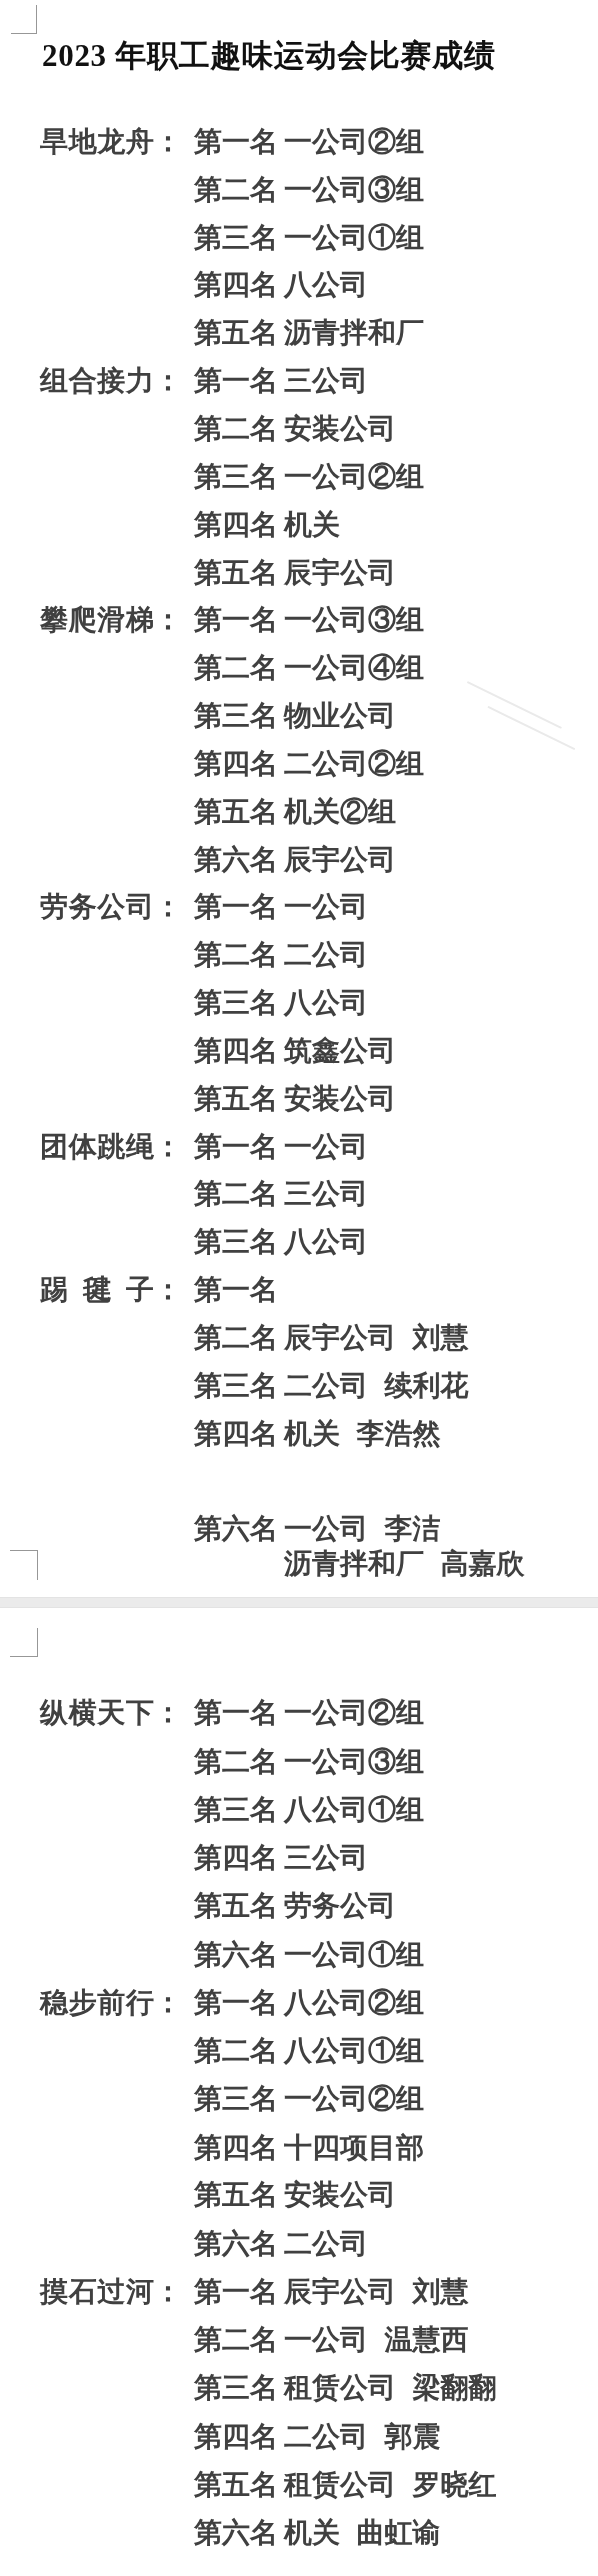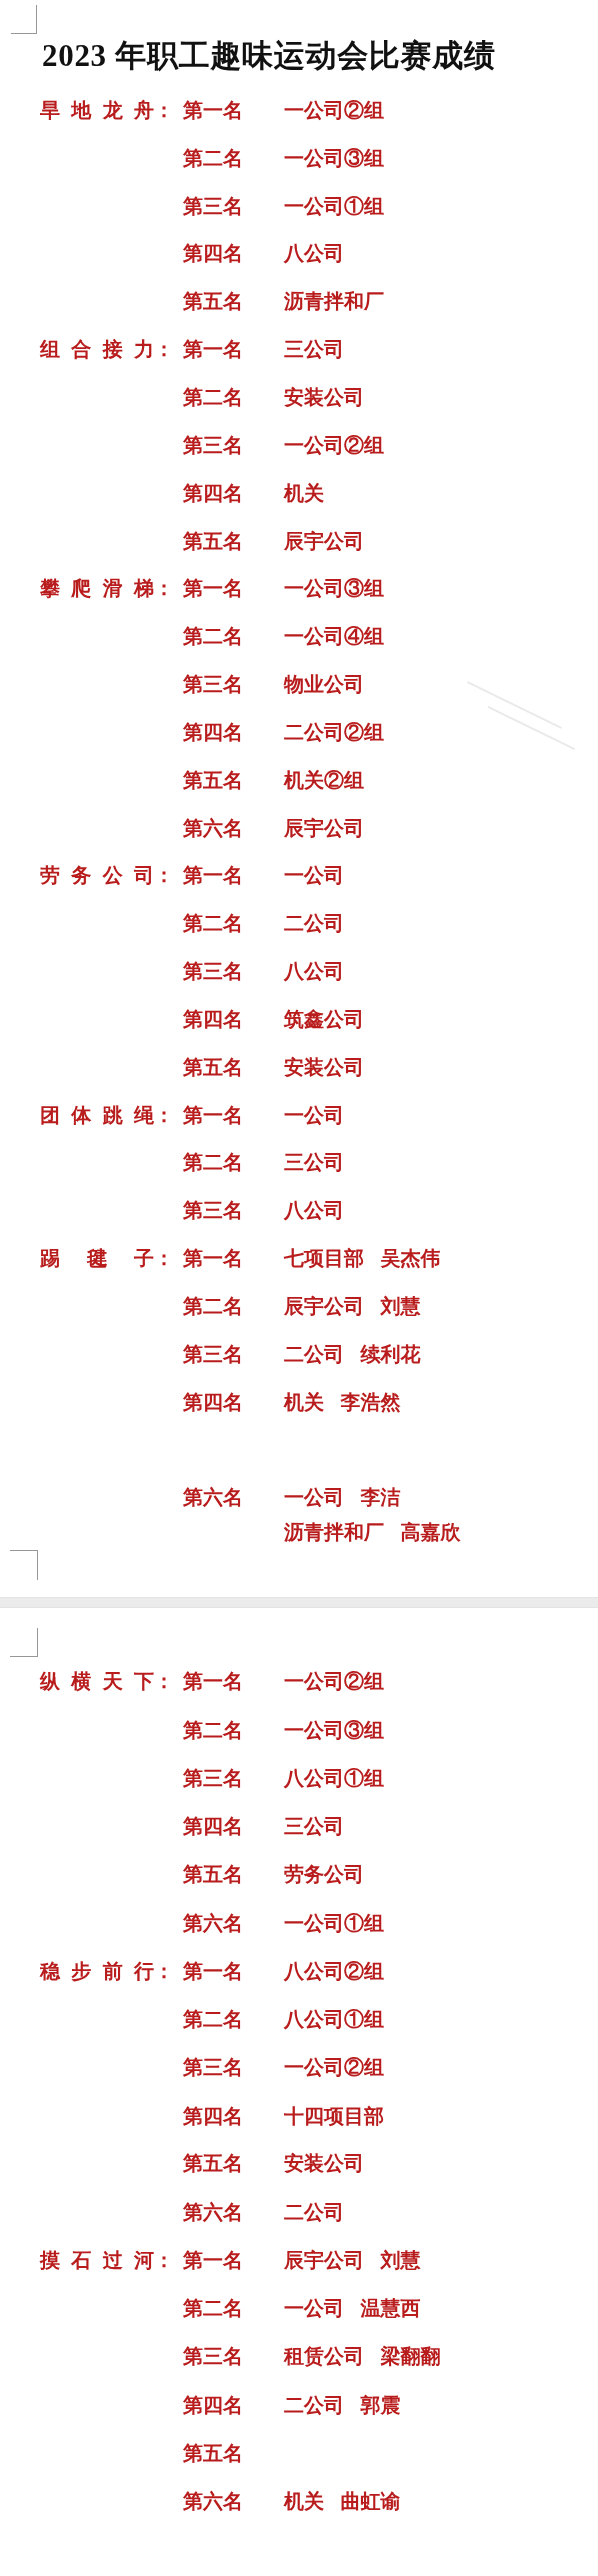--- a/index.html
+++ b/index.html
@@ -9,30 +9,30 @@
     overflow:hidden;color:#141414;
   }
   .doc-title{
     position:absolute;left:42px;top:37px;
     font-size:31px;font-weight:700;line-height:37px;
     letter-spacing:0.7px;white-space:nowrap;color:#111;
   }
   .rows{position:absolute;left:0;top:0;width:598px;}
   .row{
     position:absolute;left:0;width:598px;height:31px;
-    font-size:20px;font-weight:700;line-height:31px;white-space:nowrap;color:#b91c1c;
+    font-size:28px;font-weight:700;line-height:31px;white-space:nowrap;color:#404040;margin-top:31px;
   }
   .sec{position:absolute;left:40px;top:0;}
   .sec-name{
     display:inline-block;width:114px;
     text-align:justify;text-align-last:justify;
     vertical-align:top;
   }
   .sec-colon{display:inline-block;vertical-align:top;}
-  .rank{position:absolute;left:183px;top:0;text-align:center;}
+  .rank{position:absolute;left:194px;top:0;text-align:center;}
   .team{position:absolute;left:284px;top:0;}
   .person{margin-left:16.4px;}
   .corner-mark{position:absolute;pointer-events:none;}
   .mark-tl-p1{left:10.5px;top:4.5px;width:25.4px;height:28px;
     border-right:0.7px solid #979797;border-bottom:0.7px solid #979797;}
   .mark-bl-p1{left:9.7px;top:1550px;width:27px;height:29px;
     border-right:0.7px solid #979797;border-top:0.7px solid #979797;}
   .mark-tl-p2{left:9.7px;top:1628px;width:27px;height:28px;
     border-right:0.7px solid #979797;border-bottom:0.7px solid #979797;}
   .page-separator{
@@ -176,21 +176,20 @@
       <span class="team"><span>三公司</span></span>
     </div>
     <div class="row" style="top: 1195px;">
 
       <span class="rank">第三名</span>
       <span class="team"><span>八公司</span></span>
     </div>
     <div class="row" style="top: 1243px; padding-left: 34px;">
       <span class="sec"><span class="sec-name">踢毽子</span><span class="sec-colon">：</span></span>
       <span class="rank">第一名</span>
-      <span class="team"><span>七项目部</span><span class="person">吴杰伟</span></span>
     </div>
     <div class="row" style="top: 1291px;">
 
       <span class="rank">第二名</span>
       <span class="team"><span>辰宇公司</span><span class="person">刘慧</span></span>
     </div>
     <div class="row" style="top: 1339px;">
 
       <span class="rank">第三名</span>
       <span class="team"><span>二公司</span><span class="person">续利花</span></span>
@@ -289,20 +288,21 @@
       <span class="team"><span>租赁公司</span><span class="person">梁翻翻</span></span>
     </div>
     <div class="row" style="top: 2390px;">
 
       <span class="rank">第四名</span>
       <span class="team"><span>二公司</span><span class="person">郭震</span></span>
     </div>
     <div class="row" style="top: 2438px;">
 
       <span class="rank">第五名</span>
+      <span class="team"><span>租赁公司</span><span class="person">罗晓红</span></span>
     </div>
     <div class="row" style="top: 2486px;">
 
       <span class="rank">第六名</span>
       <span class="team"><span>机关</span><span class="person">曲虹谕</span></span>
     </div>
   </div>
 
 
 </body></html>

